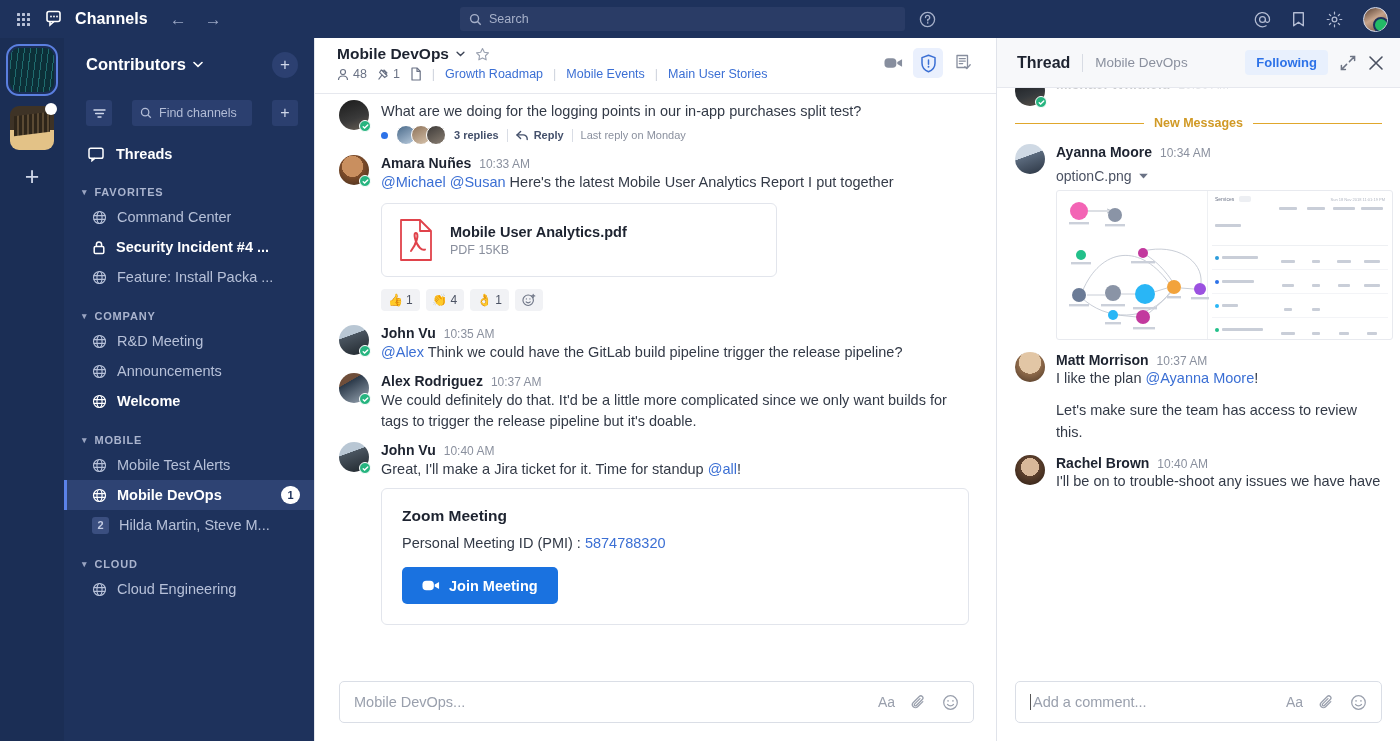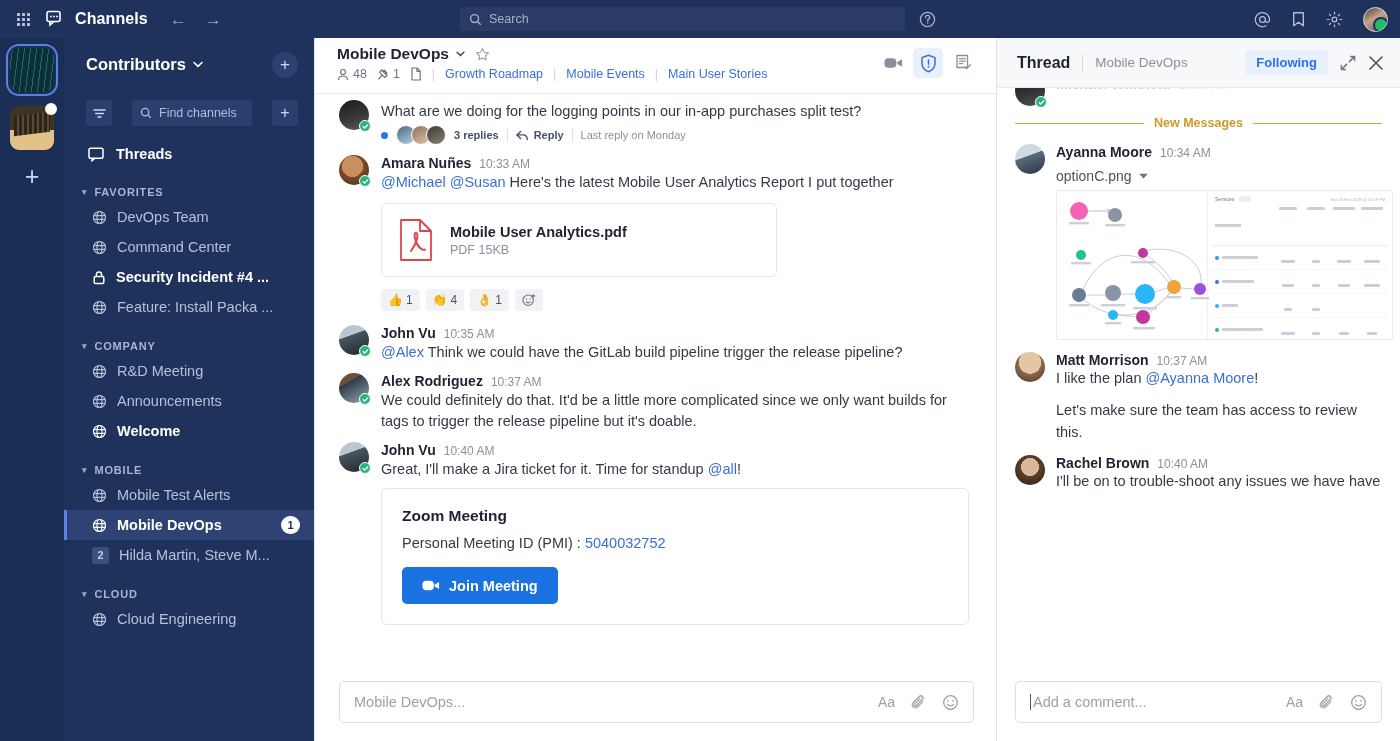--- a/index.html
+++ b/index.html
@@ -347,30 +347,20 @@
           <span>FAVORITES</span>
         </div>
         <div class="chan">
           <span>
             <svg width="15" height="15" viewBox="0 0 16 16" fill="none" stroke="#b6c0d8" stroke-width="1.2">
                 <circle cx="8" cy="8" r="6.4"></circle>
                 <ellipse cx="8" cy="8" rx="2.7" ry="6.4"></ellipse>
                 <path d="M1.8 6h12.4M1.8 10h12.4"></path>
               </svg>
           </span>
-          <span class="name">DevOps Team</span>
-        </div>
-        <div class="chan">
-          <span>
-            <svg width="15" height="15" viewBox="0 0 16 16" fill="none" stroke="#b6c0d8" stroke-width="1.2">
-                <circle cx="8" cy="8" r="6.4"></circle>
-                <ellipse cx="8" cy="8" rx="2.7" ry="6.4"></ellipse>
-                <path d="M1.8 6h12.4M1.8 10h12.4"></path>
-              </svg>
-          </span>
           <span class="name">Command Center</span>
         </div>
         <div class="chan bold">
           <span>
             <svg width="14" height="15" viewBox="0 0 14 15" fill="none" stroke="#fff" stroke-width="1.5">
                 <rect x="2.2" y="6.4" width="9.6" height="7.2" rx="1.4"></rect>
                 <path d="M4.4 6.4V4.6a2.6 2.6 0 0 1 5.2 0v1.8"></path>
               </svg>
           </span>
           <span class="name">Security Incident #4 ...</span>
@@ -683,21 +673,21 @@
             </span>
           </div>
           <div class="mbody">
             <div class="mhead">
               <span class="mname">John Vu</span>
               <span class="mtime">10:40 AM</span>
             </div>
             <div class="mtext"><span>Great, I'll make a Jira ticket for it. Time for standup </span><span class="mention">@all</span><span>!</span></div>
             <div class="zoomcard">
               <div class="zc-title">Zoom Meeting</div>
-              <div class="zc-pmi"><span>Personal Meeting ID (PMI) : </span><span class="num">5040032752</span></div>
+              <div class="zc-pmi"><span>Personal Meeting ID (PMI) : </span><span class="num">5874788320</span></div>
               <button class="zc-btn">
                 <span>
                   <svg width="18" height="13" viewBox="0 0 19 13" fill="#ffffff">
                       <rect x="0.5" y="1.5" width="12" height="10" rx="4"></rect>
                       <path d="M13.4 5.5l4.6-2.8v7.6l-4.6-2.8z"></path>
                     </svg>
                 </span>
                 <span>Join Meeting</span>
               </button>
             </div>

